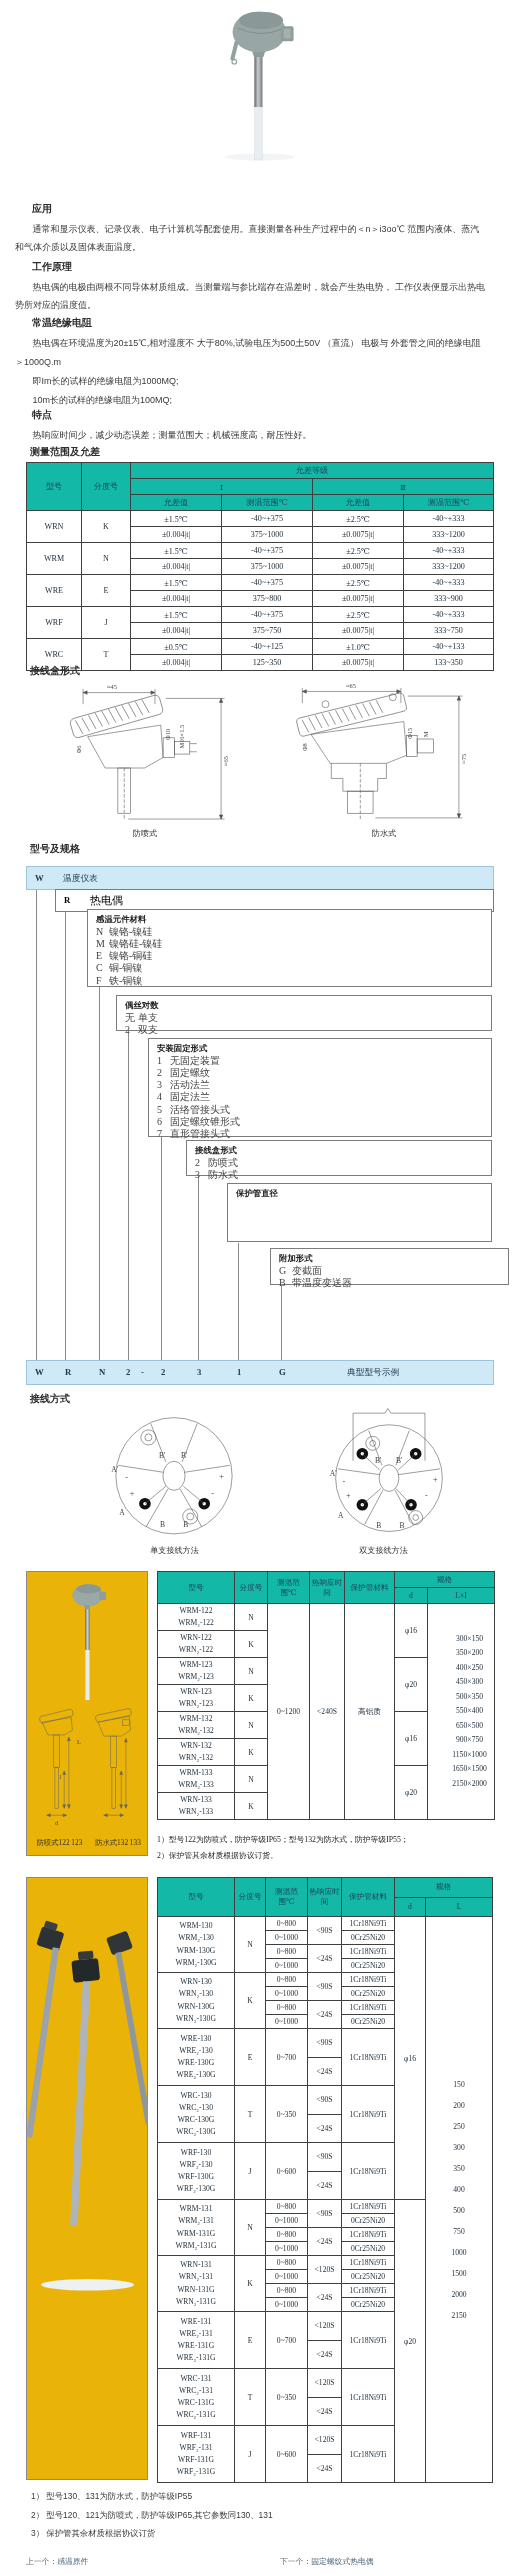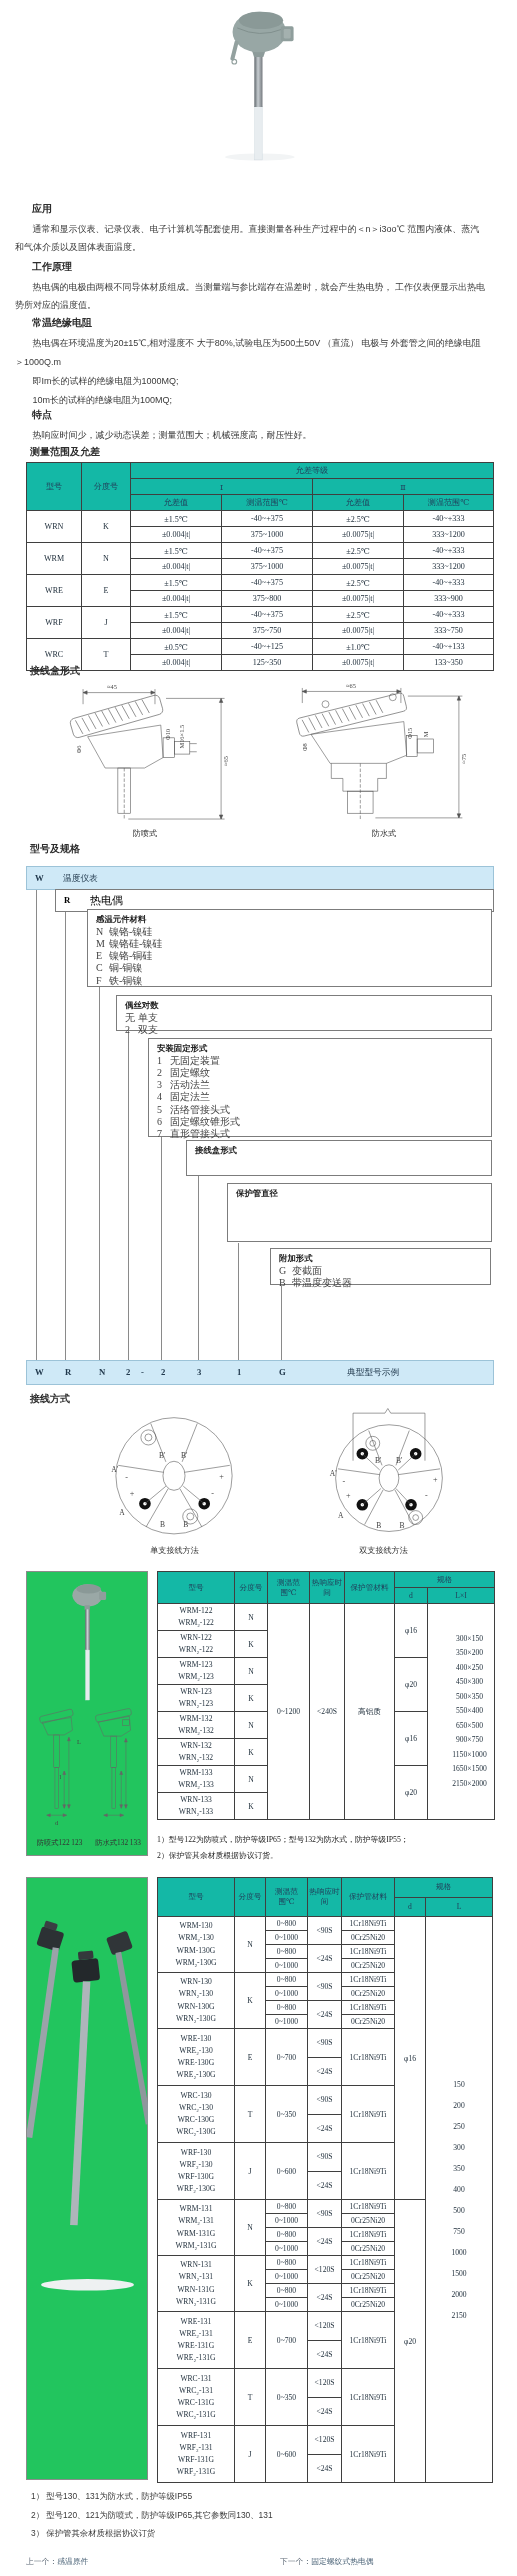--- a/index.html
+++ b/index.html
@@ -28,21 +28,21 @@
   
   .blue-bar{background:#cfe9f7;border:0.6px solid #9cc3d8;font-family:"Liberation Serif","DejaVu Serif",serif;color:#223a4e;}
   .cascade-box{position:absolute;border:0.6px solid #7c7c7c;background:#fff;font-family:"Liberation Serif","DejaVu Serif",serif;padding:3.5px 0 0 8.1px;box-sizing:border-box;}
   .cb-title{font-size:8.4px;font-weight:bold;color:#222;line-height:12.2px;}
   .cb-item{line-height:12.2px;font-size:10px;color:#444;}
   .cb-code{display:inline-block;min-width:12.8px;}
   .cb-label{}
   .vline{position:absolute;width:0.6px;background:#8a8a8a;}
   .ex-code{position:absolute;top:0;line-height:23px;font-size:8.7px;font-weight:bold;}
   
-  .img-box{border:0.6px solid #8b8b8b;background:#22c55e;box-sizing:border-box;}
+  .img-box{border:0.6px solid #8b8b8b;background:#eab308;box-sizing:border-box;}
   .caption{font-family:"Liberation Serif","DejaVu Serif",serif;font-size:8.1px;color:#333;text-align:center;}
   .note-serif{font-family:"Liberation Serif","DejaVu Serif",serif;font-size:7.8px;color:#222;line-height:15px;}
   .note-sans{font-size:8.4px;color:#3a3a3a;line-height:18.6px;}
   .footer-item{font-size:7.8px;color:#5a6673;}
   .footer-item a{color:#4c6478;text-decoration:none;}
   svg text{font-family:"Liberation Serif","DejaVu Serif",serif;fill:#444;}
   .dimtxt{font-size:11px;}
 </style>
 </head>
 <body>
@@ -319,25 +319,29 @@
           <div class="cb-item"><span class="cb-code">2</span><span class="cb-label">固定螺纹</span></div>
           <div class="cb-item"><span class="cb-code">3</span><span class="cb-label">活动法兰</span></div>
           <div class="cb-item"><span class="cb-code">4</span><span class="cb-label">固定法兰</span></div>
           <div class="cb-item"><span class="cb-code">5</span><span class="cb-label">活络管接头式</span></div>
           <div class="cb-item"><span class="cb-code">6</span><span class="cb-label">固定螺纹锥形式</span></div>
           <div class="cb-item"><span class="cb-code">7</span><span class="cb-label">直形管接头式</span></div>
         </div>
     </div>
     <div class="cascade-box" style="left:160px;top:280px;width:306px;height:36px;">
       <div class="cb-title">接线盒形式</div>
+        <div class="cb-items">
+          <div class="cb-item"><span class="cb-code">2</span><span class="cb-label">防喷式</span></div>
+          <div class="cb-item"><span class="cb-code">3</span><span class="cb-label">防水式</span></div>
+        </div>
     </div>
     <div class="cascade-box" style="left:201px;top:323px;width:265px;height:59px;">
       <div class="cb-title">保护管直径</div>
     </div>
-    <div class="cascade-box" style="left:244px;top:388px;width:221px;height:37px;">
+    <div class="cascade-box" style="left:244px;top:388px;width:239px;height:37px;">
       <div class="cb-title">附加形式</div>
         <div class="cb-items">
           <div class="cb-item"><span class="cb-code">G</span><span class="cb-label">变截面</span></div>
           <div class="cb-item"><span class="cb-code">B</span><span class="cb-label">带温度变送器</span></div>
         </div>
     </div>
 
     <div id="example-bar" class="abs blue-bar" style="left:0;top:500px;width:466px;height:23px;">
       <span id="example-codes"><span class="ex-code" style="left: 8.1px;">W</span><span class="ex-code" style="left: 38px;">R</span><span class="ex-code" style="left: 72px;">N</span><span class="ex-code" style="left: 99px;">2</span><span class="ex-code" style="left: 114px;">-</span><span class="ex-code" style="left: 134px;">2</span><span class="ex-code" style="left: 170px;">3</span><span class="ex-code" style="left: 210px;">1</span><span class="ex-code" style="left: 252px;">G</span></span>
       <span class="abs" style="left:320px;top:0;line-height:23px;font-size:8.7px;">典型型号示例</span>

